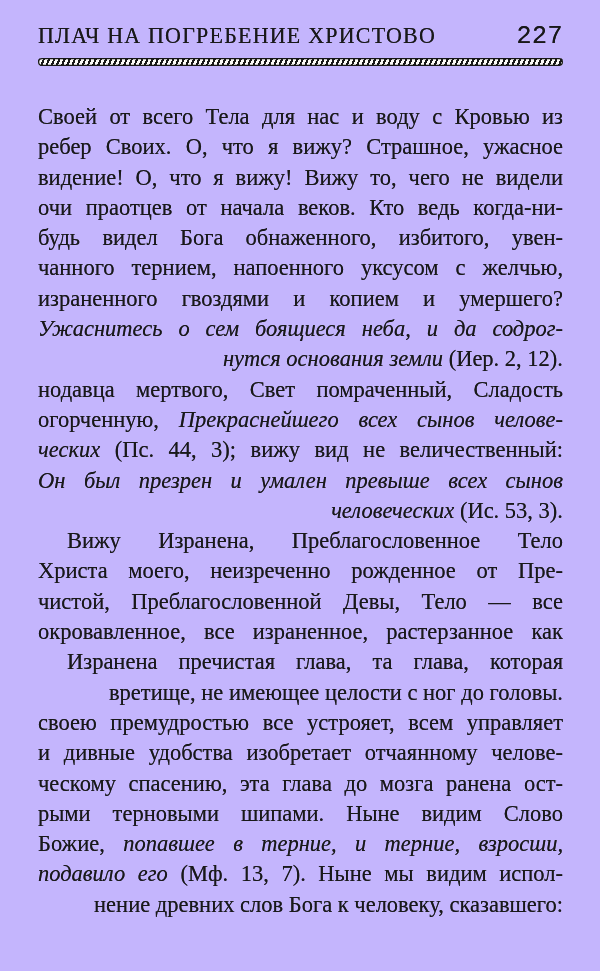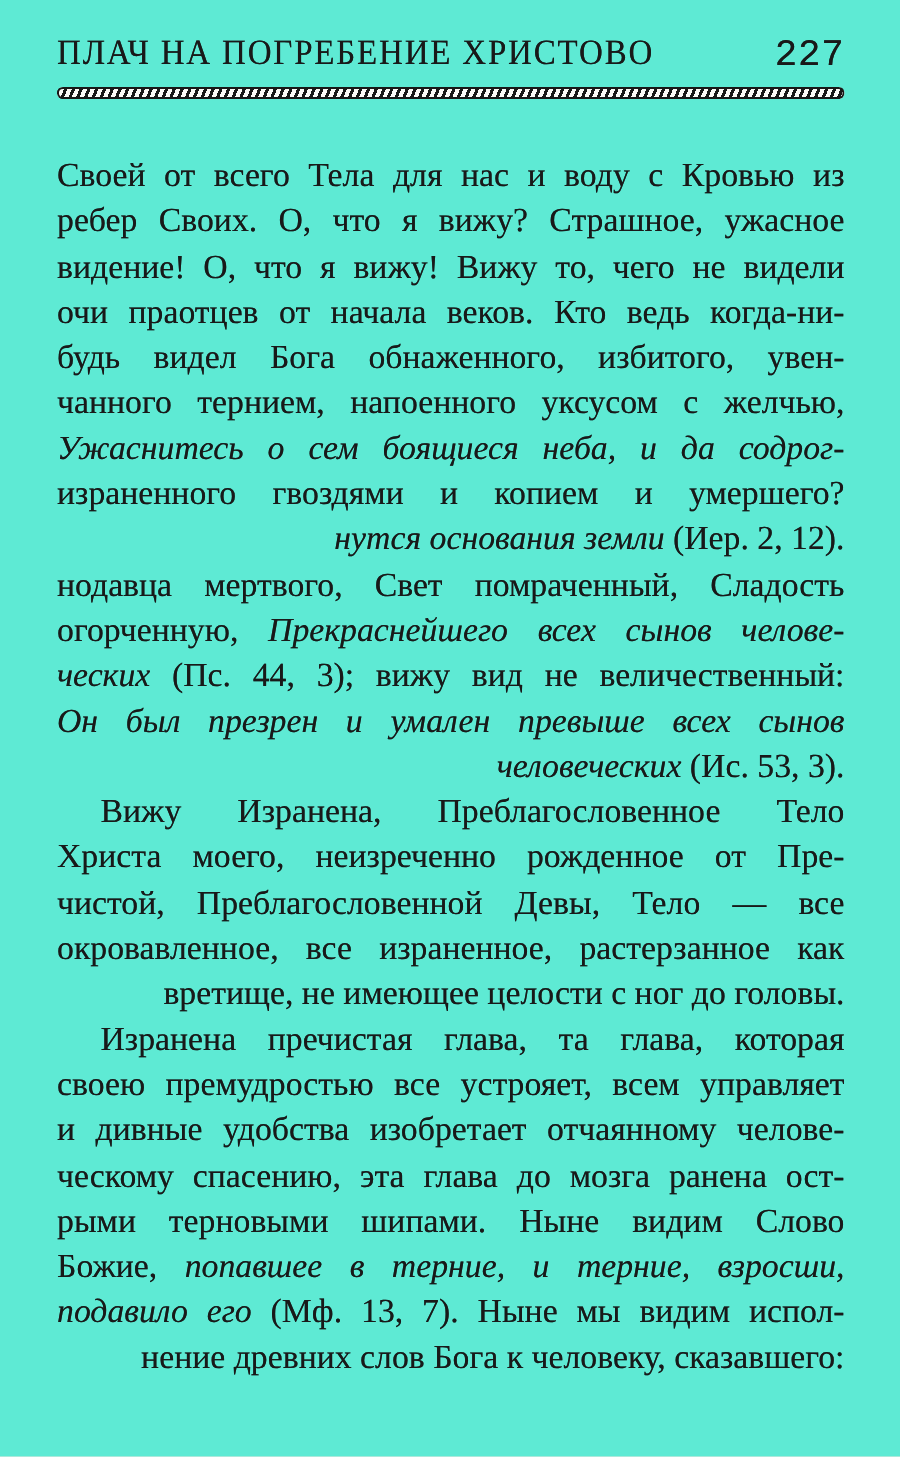--- a/index.html
+++ b/index.html
@@ -5,21 +5,21 @@
   html, body {
     margin: 0;
     padding: 0;
     background: #e9e7e2;
   }
   .page {
     position: relative;
     width: 600px;
     height: 971px;
     margin: 0 auto;
-    background: #5eead4;
+    background: #c4b5fd;
     color: #191919;
     font-family: "Liberation Serif", "DejaVu Serif", serif;
     overflow: hidden;
     box-sizing: border-box;
   }
   .content {
     position: absolute;
     left: 38px;
     right: 37px;
     top: 22px;
@@ -84,34 +84,34 @@
       <span class="page-number">227</span>
     </header>
     <div class="rope-rule"></div>
     <main class="body-text">
         <div class="line just"><span class="rm">Своей от всего Тела для нас и воду с Кровью из</span></div>
         <div class="line just"><span class="rm">ребер Своих. О, что я вижу? Страшное, ужасное</span></div>
         <div class="line just"><span class="rm">видение! О, что я вижу! Вижу то, чего не видели</span></div>
         <div class="line just"><span class="rm">очи праотцев от начала веков. Кто ведь когда-ни-</span></div>
         <div class="line just"><span class="rm">будь видел Бога обнаженного, избитого, увен-</span></div>
         <div class="line just"><span class="rm">чанного тернием, напоенного уксусом с желчью,</span></div>
+        <div class="line just"><span class="rm">израненного гвоздями и копием и умершего?</span></div>
         <div class="line just"><span class="it">Ужаснитесь о сем боящиеся неба, и да содрог-</span></div>
-        <div class="line just"><span class="rm">израненного гвоздями и копием и умершего?</span></div>
         <div class="line"><span class="it">нутся основания земли </span><span class="rm">(Иер. 2, 12).</span></div>
         <div class="line just"><span class="rm">нодавца мертвого, Свет помраченный, Сладость</span></div>
         <div class="line just"><span class="rm">огорченную, </span><span class="it">Прекраснейшего всех сынов челове-</span></div>
         <div class="line just"><span class="it">ческих </span><span class="rm">(Пс. 44, 3); вижу вид не величественный:</span></div>
         <div class="line just"><span class="it">Он был презрен и умален превыше всех сынов</span></div>
         <div class="line"><span class="it">человеческих </span><span class="rm">(Ис. 53, 3).</span></div>
         <div class="line just indent"><span class="rm">Вижу Изранена, Преблагословенное Тело</span></div>
         <div class="line just"><span class="rm">Христа моего, неизреченно рожденное от Пре-</span></div>
         <div class="line just"><span class="rm">чистой, Преблагословенной Девы, Тело — все</span></div>
         <div class="line just"><span class="rm">окровавленное, все израненное, растерзанное как</span></div>
+        <div class="line just indent"><span class="rm">Изранена пречистая глава, та глава, которая</span></div>
         <div class="line"><span class="rm">вретище, не имеющее целости с ног до головы.</span></div>
-        <div class="line just indent"><span class="rm">Изранена пречистая глава, та глава, которая</span></div>
         <div class="line just"><span class="rm">своею премудростью все устрояет, всем управляет</span></div>
         <div class="line just"><span class="rm">и дивные удобства изобретает отчаянному челове-</span></div>
         <div class="line just"><span class="rm">ческому спасению, эта глава до мозга ранена ост-</span></div>
         <div class="line just"><span class="rm">рыми терновыми шипами. Ныне видим Слово</span></div>
         <div class="line just"><span class="rm">Божие, </span><span class="it">попавшее в терние, и терние, взросши,</span></div>
         <div class="line just"><span class="it">подавило его </span><span class="rm">(Мф. 13, 7). Ныне мы видим испол-</span></div>
         <div class="line"><span class="rm">нение древних слов Бога к человеку, сказавшего:</span></div>
       </main>
   </div>
 </div>

